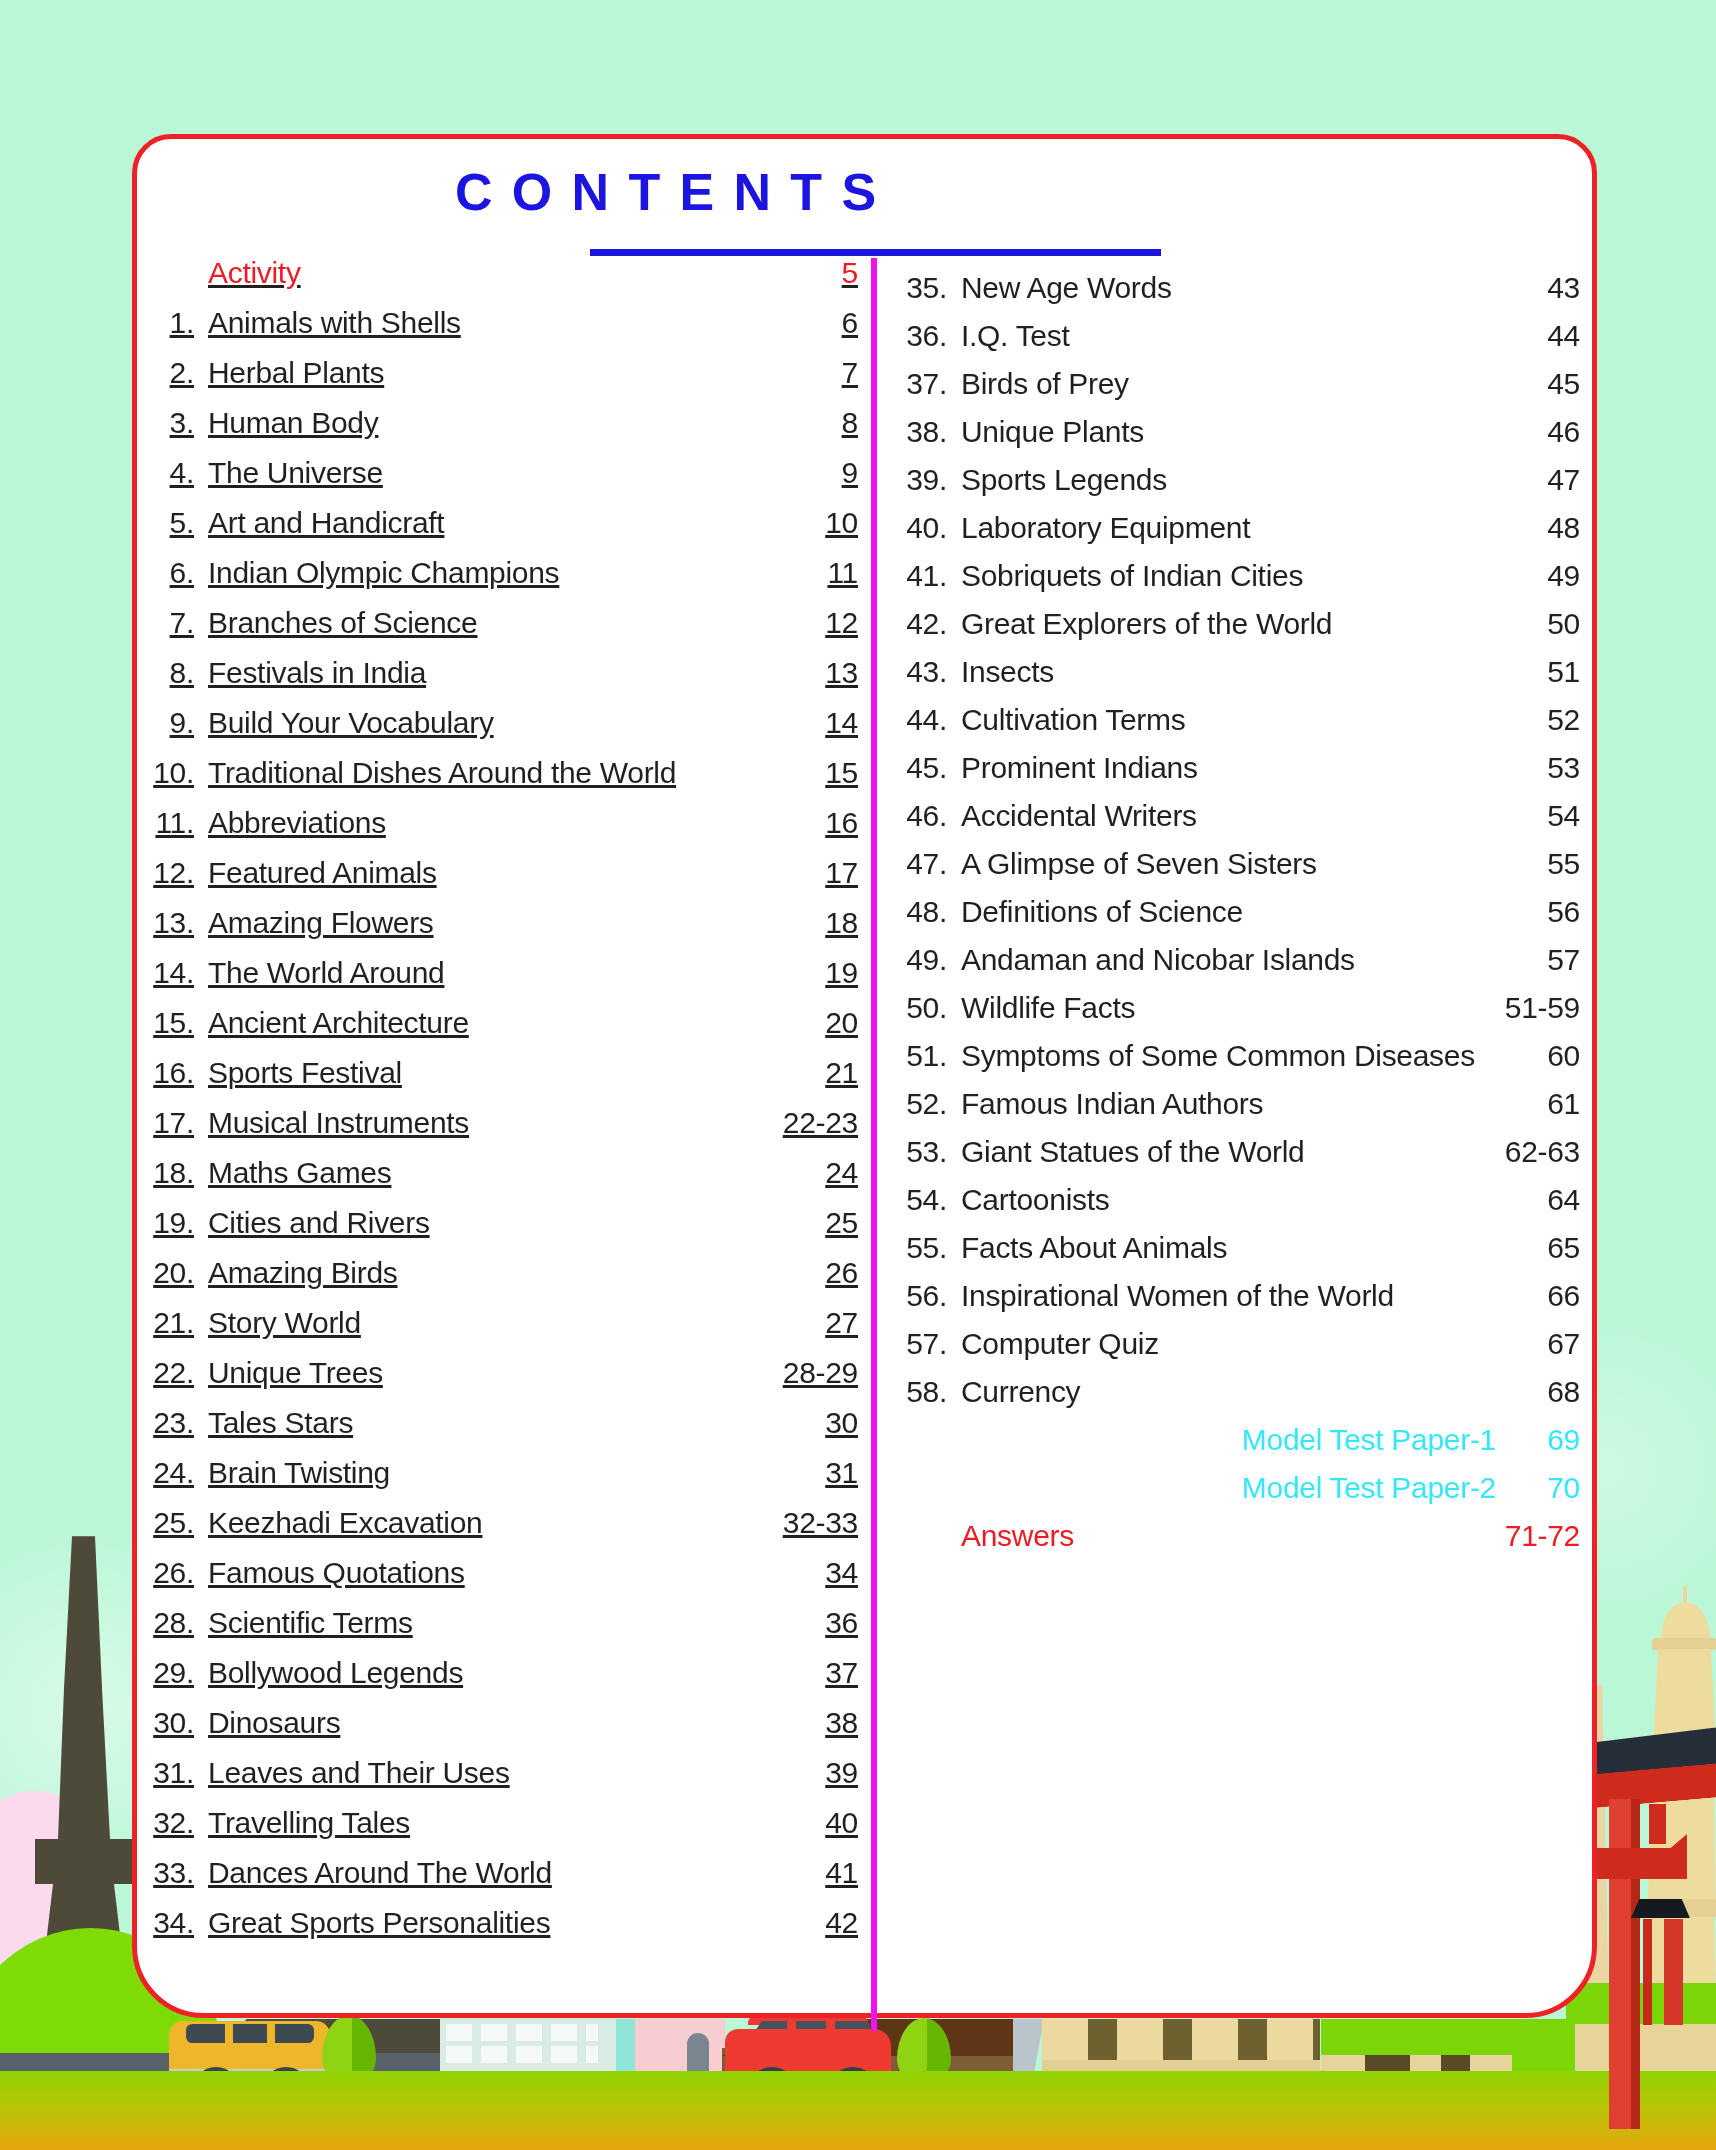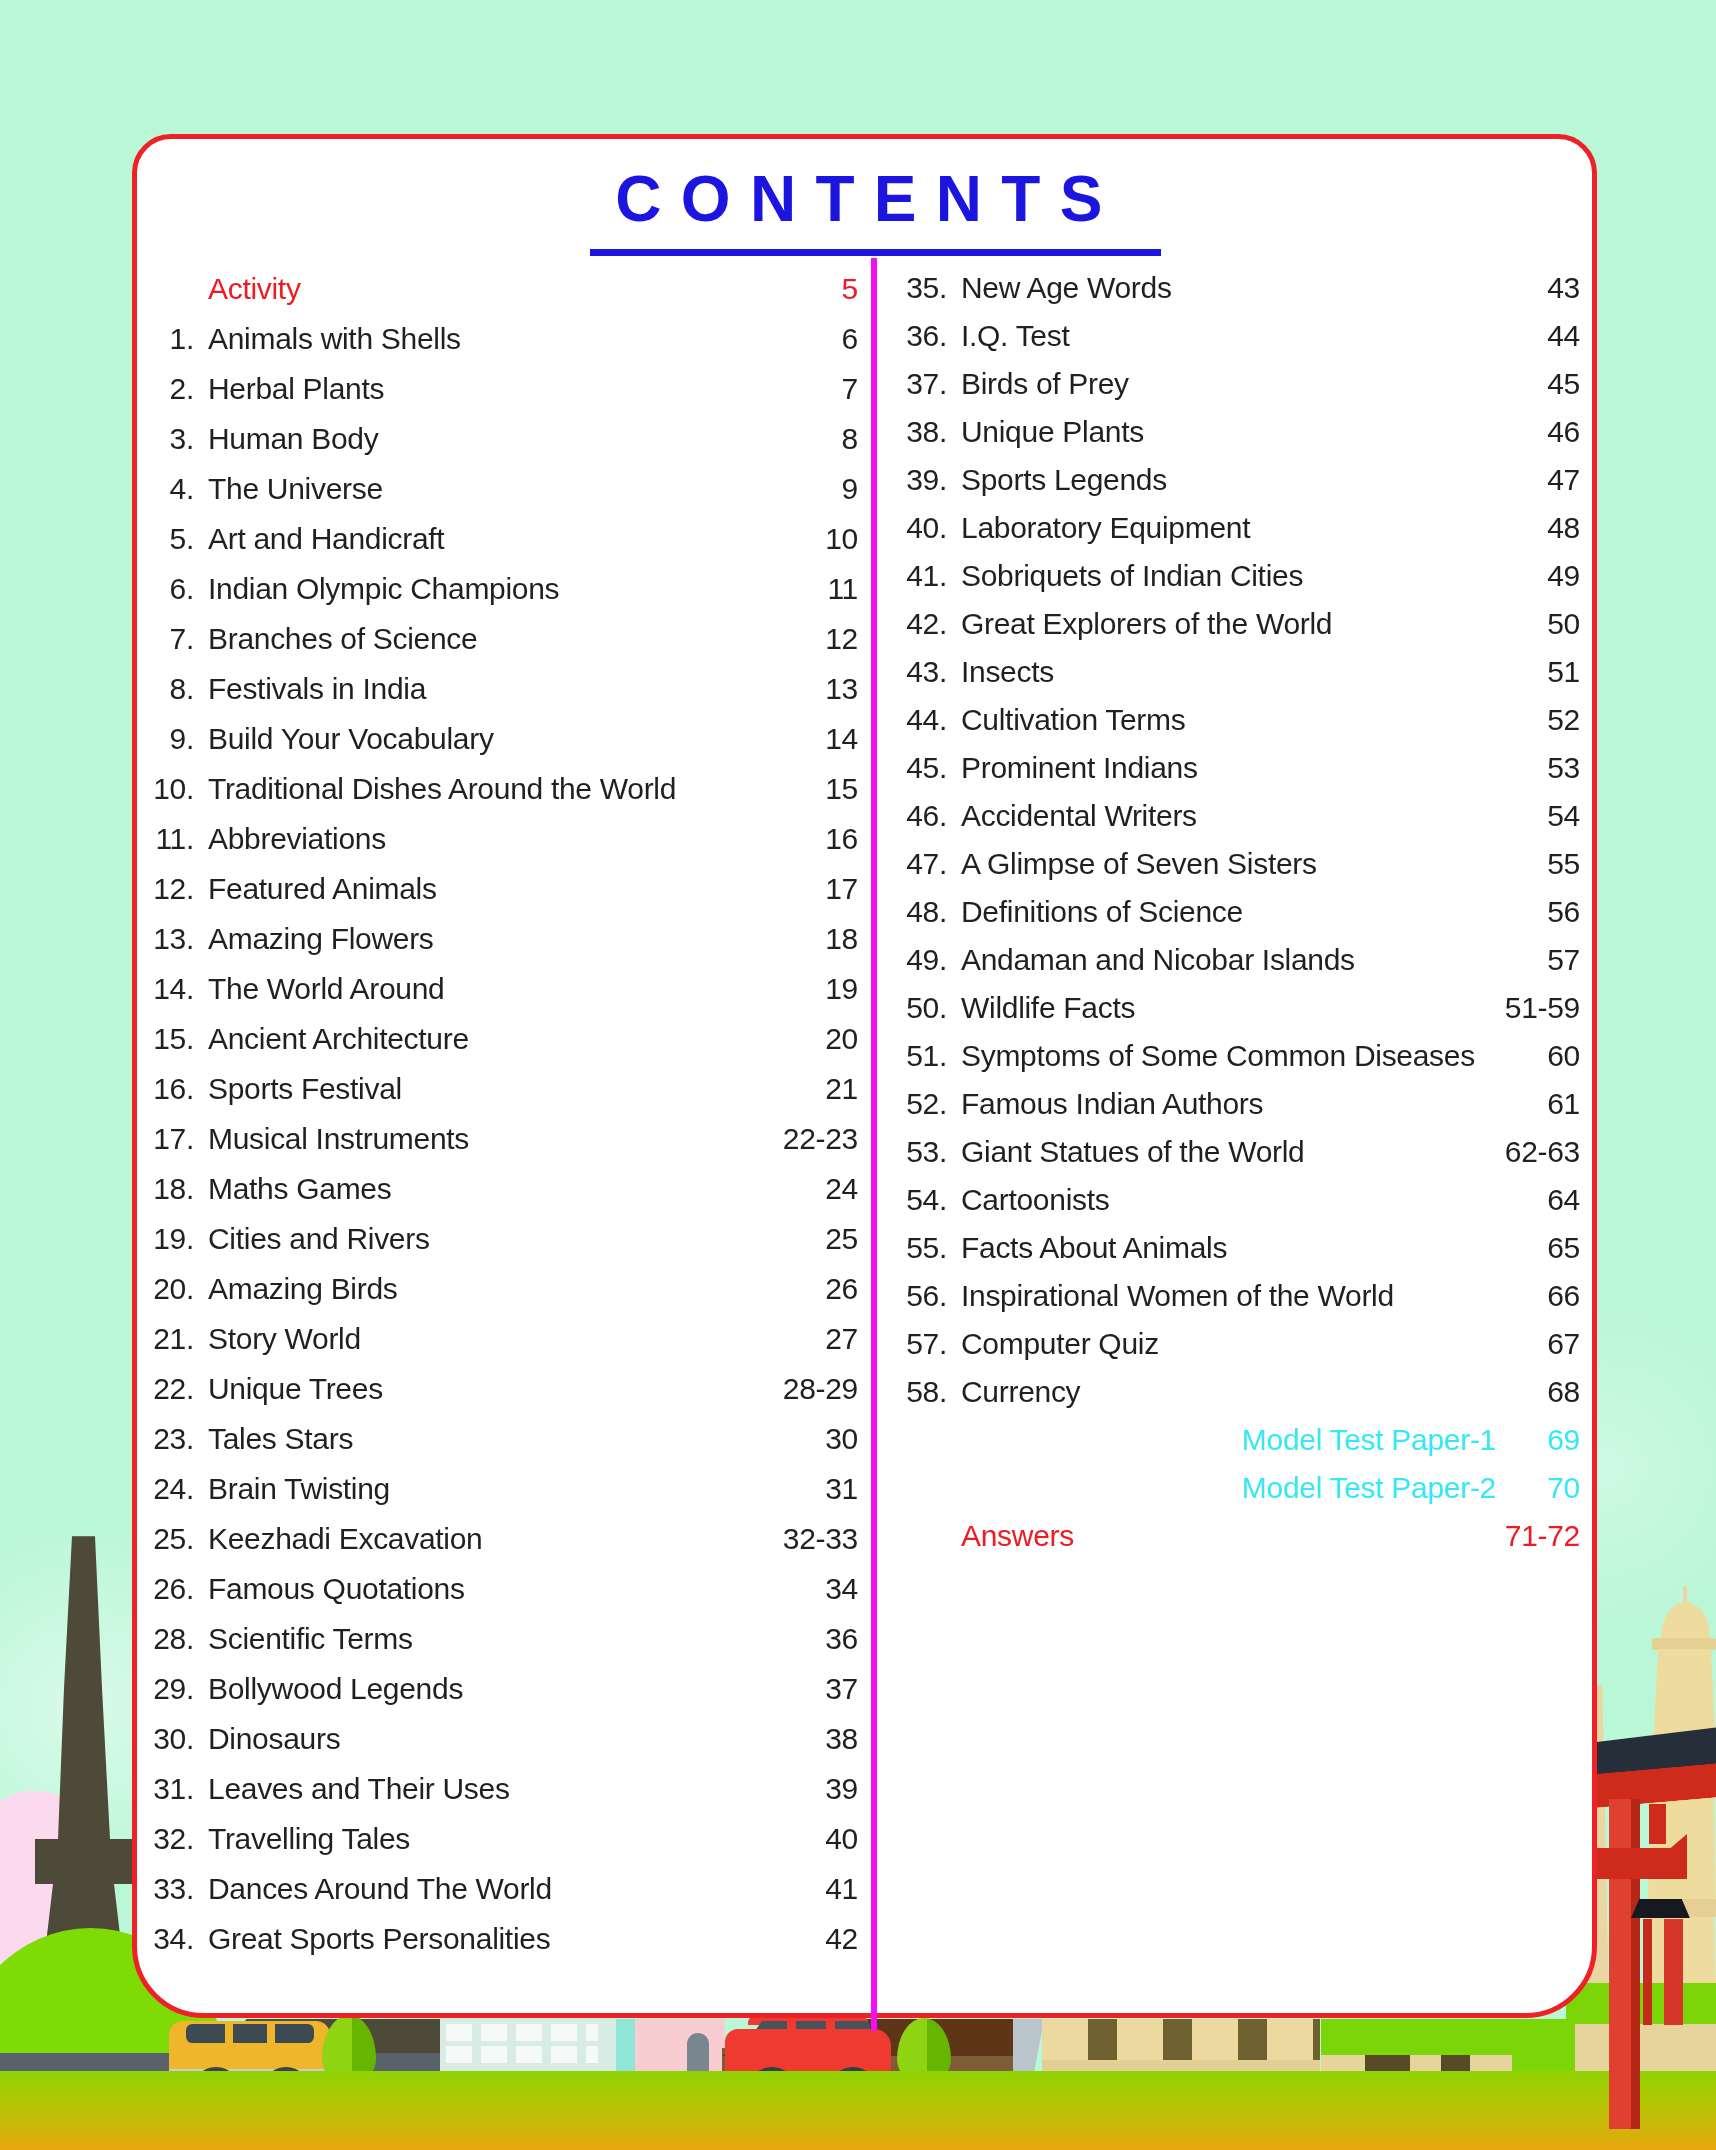--- a/index.html
+++ b/index.html
@@ -109,22 +109,22 @@
   .tree1 .trunk{top:13px;height:76px;}
   .tree2{left:897px;top:2018px;width:55px;height:90px;}
   .tree2 .leaf{height:66px;} .tree2 .trunk{top:6.4px;height:84px;background:#8a3b24;}
   .grass{left:0;top:2071px;width:1716px;height:80px;z-index:8;
     background:linear-gradient(180deg,#8fd303 0%,#b8c406 45%,#e7a50e 100%);}
   
   .card{left:132px;top:134px;width:1465px;height:1884px;background:#ffffff;
     border:5.8px solid var(--border-red);border-radius:39px 39px 72px 72px;
     box-sizing:border-box;z-index:10;}
   .divider{left:871px;top:258px;width:5.8px;height:1773px;background:var(--magenta);z-index:11;}
-  .title{left:482px;top:162px;width:773px;height:84px;text-align:center;
-    font-size:64px;font-weight:bold;letter-spacing:19.3px;color:var(--blue);z-index:12;}
+  .title{left:455px;top:162px;width:773px;height:84px;text-align:left;
+    font-size:52px;font-weight:bold;letter-spacing:19.3px;color:var(--blue);z-index:12;}
   .title-underline{left:590px;top:249px;width:571px;height:7px;background:var(--blue);z-index:12;}
   
   .toc-col{z-index:12;color:var(--ink);font-size:30px;letter-spacing:-0.3px;}
   .toc-row{display:flex;align-items:center;height:50px;}
   .toc-col.rightcol .toc-row{height:48px;}
   .toc-num{width:57px;text-align:right;padding-right:14px;flex:none;}
   .toc-col.rightcol .toc-num{width:54px;}
   .toc-label{flex:1;text-align:left;white-space:nowrap;overflow:visible;}
   .toc-page{text-align:right;min-width:84px;white-space:nowrap;flex:none;}
   .red{color:var(--red);} .cyan{color:var(--cyan);text-align:right;}
@@ -220,21 +220,21 @@
 <div class="abs torii-beam2 torii"></div>
 <div class="abs shrine-cap torii"></div>
 <div class="abs shrine-post-a torii"></div>
 <div class="abs shrine-post-b torii"></div>
 
 <div class="abs card"></div>
 <div class="abs title">CONTENTS</div>
 <div class="abs title-underline"></div>
 <div class="abs divider"></div>
 
-<div class="abs toc-col leftcol" style="left:137px;top:264px;width:721px;">
+<div class="abs toc-col leftcol" style="left:137px;top:248px;width:721px;text-decoration:underline;">
     <div class="toc-row">
       <span class="toc-num red"></span>
       <span class="toc-label red">Activity</span>
       <span class="toc-page red">5</span>
     </div>
     <div class="toc-row">
       <span class="toc-num">1.</span>
       <span class="toc-label">Animals with Shells</span>
       <span class="toc-page">6</span>
     </div>

